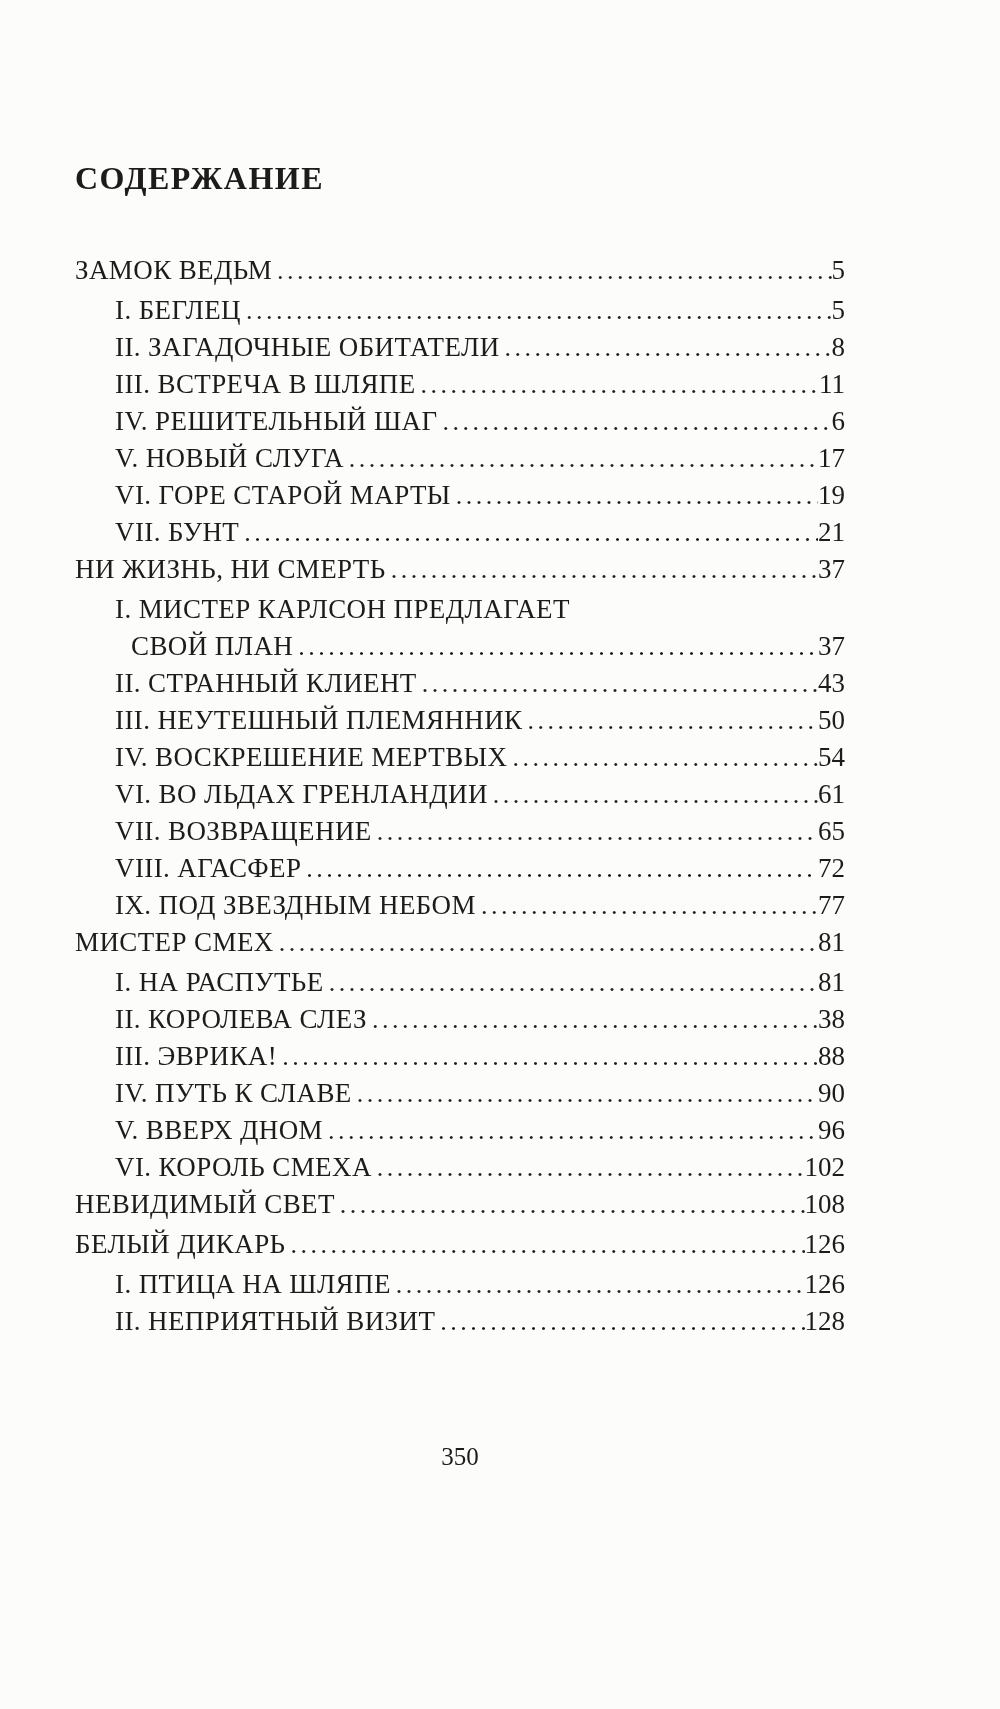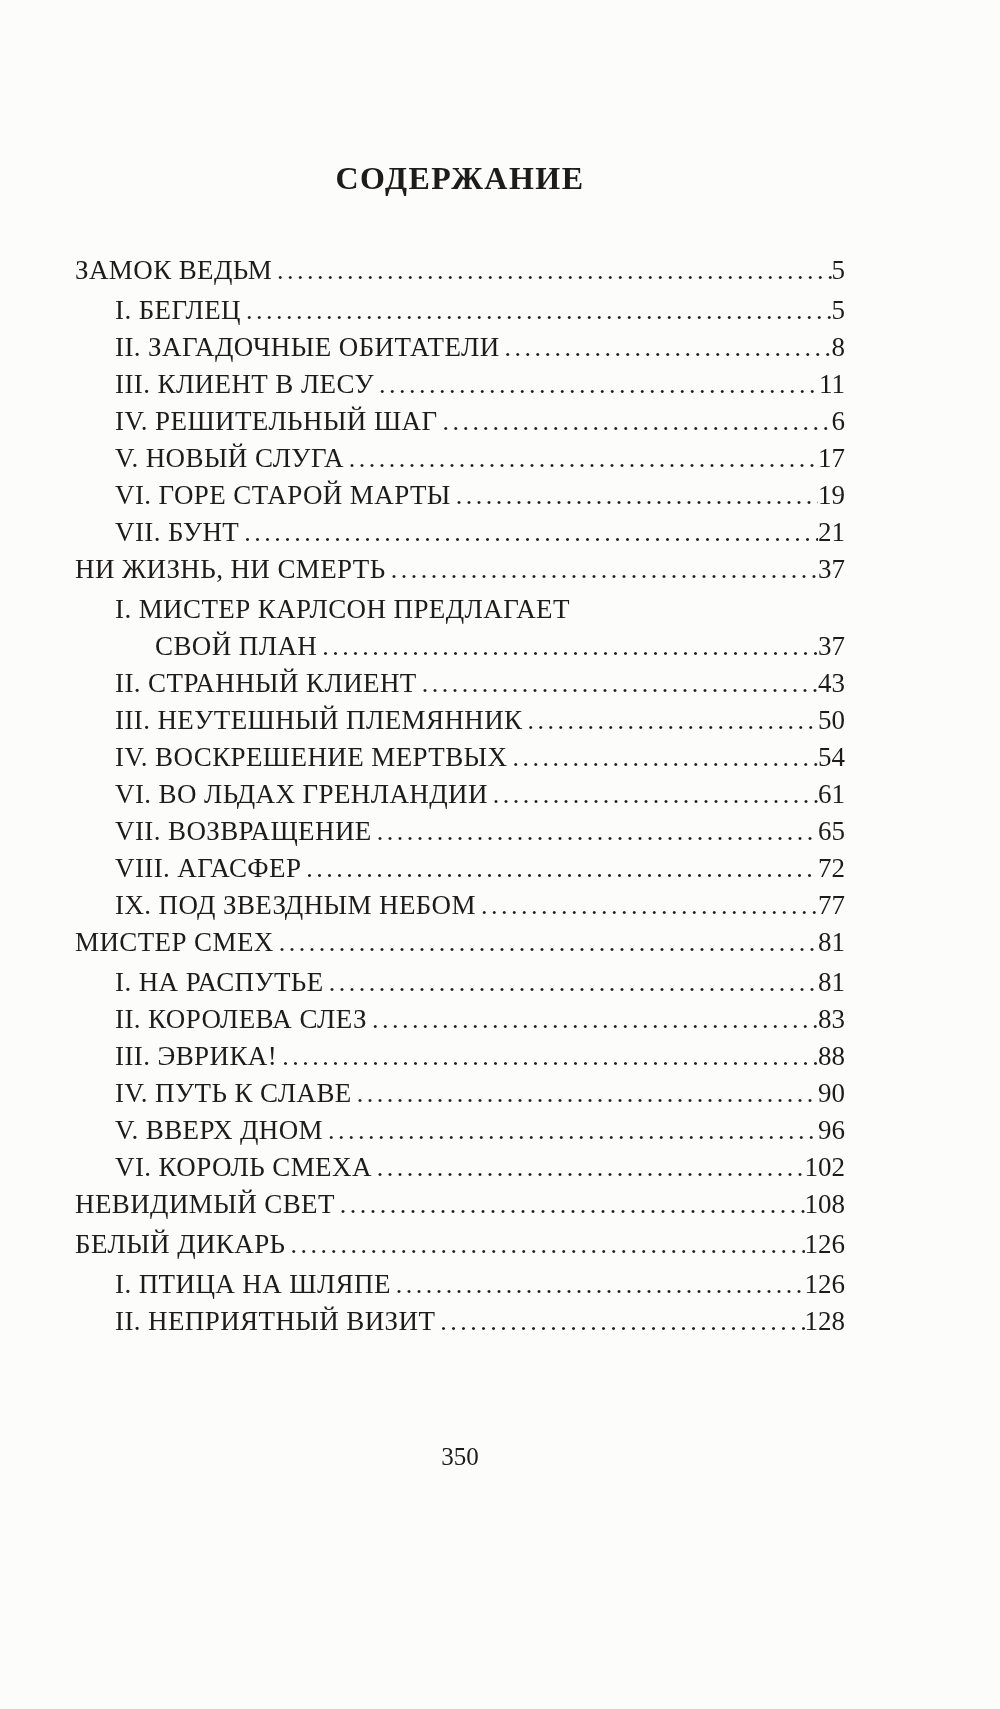--- a/index.html
+++ b/index.html
@@ -19,41 +19,41 @@
     box-sizing: border-box;
   }
   .content {
     position: absolute;
     left: 75px;
     right: 155px;
     top: 160px;
   }
   .toc-title {
     margin: 0 0 58px 0;
-    text-align: center;
+    text-align: left;
     font-size: 32px;
     font-weight: bold;
     letter-spacing: 1.5px;
   }
   .toc {
     font-size: 27px;
   }
   .row {
     display: flex;
     align-items: flex-end;
     line-height: 31px;
     margin-bottom: 6px;
     white-space: nowrap;
   }
   .row.gap {
     margin-top: 6px;
   }
   .row.indent-0 { margin-left: 0; margin-bottom: 9px; }
   .row.indent-1 { margin-left: 40px; }
-  .row.indent-2 { margin-left: 80px; }
+  .row.indent-2 { margin-left: 56px; }
   .label {
     flex: 0 0 auto;
     letter-spacing: 0.4px;
   }
   .dots {
     flex: 1 1 auto;
     min-width: 0;
     overflow: hidden;
     white-space: nowrap;
     padding: 0 3px 0 5px;
@@ -92,21 +92,21 @@
           <span class="label">I. БЕГЛЕЦ</span>
           <span class="dots"></span>
           <span class="page-num">5</span>
         </div>
         <div class="row indent-1">
           <span class="label">II. ЗАГАДОЧНЫЕ ОБИТАТЕЛИ</span>
           <span class="dots"></span>
           <span class="page-num">8</span>
         </div>
         <div class="row indent-1">
-          <span class="label">III. КЛИЕНТ В ЛЕСУ</span>
+          <span class="label">III. ВСТРЕЧА В ШЛЯПЕ</span>
           <span class="dots"></span>
           <span class="page-num">11</span>
         </div>
         <div class="row indent-1">
           <span class="label">IV. РЕШИТЕЛЬНЫЙ ШАГ</span>
           <span class="dots"></span>
           <span class="page-num">6</span>
         </div>
         <div class="row indent-1">
           <span class="label">V. НОВЫЙ СЛУГА</span>
@@ -177,21 +177,21 @@
           <span class="page-num">81</span>
         </div>
         <div class="row indent-1">
           <span class="label">I. НА РАСПУТЬЕ</span>
           <span class="dots"></span>
           <span class="page-num">81</span>
         </div>
         <div class="row indent-1">
           <span class="label">II. КОРОЛЕВА СЛЕЗ</span>
           <span class="dots"></span>
-          <span class="page-num">83</span>
+          <span class="page-num">38</span>
         </div>
         <div class="row indent-1">
           <span class="label">III. ЭВРИКА!</span>
           <span class="dots"></span>
           <span class="page-num">88</span>
         </div>
         <div class="row indent-1">
           <span class="label">IV. ПУТЬ К СЛАВЕ</span>
           <span class="dots"></span>
           <span class="page-num">90</span>

